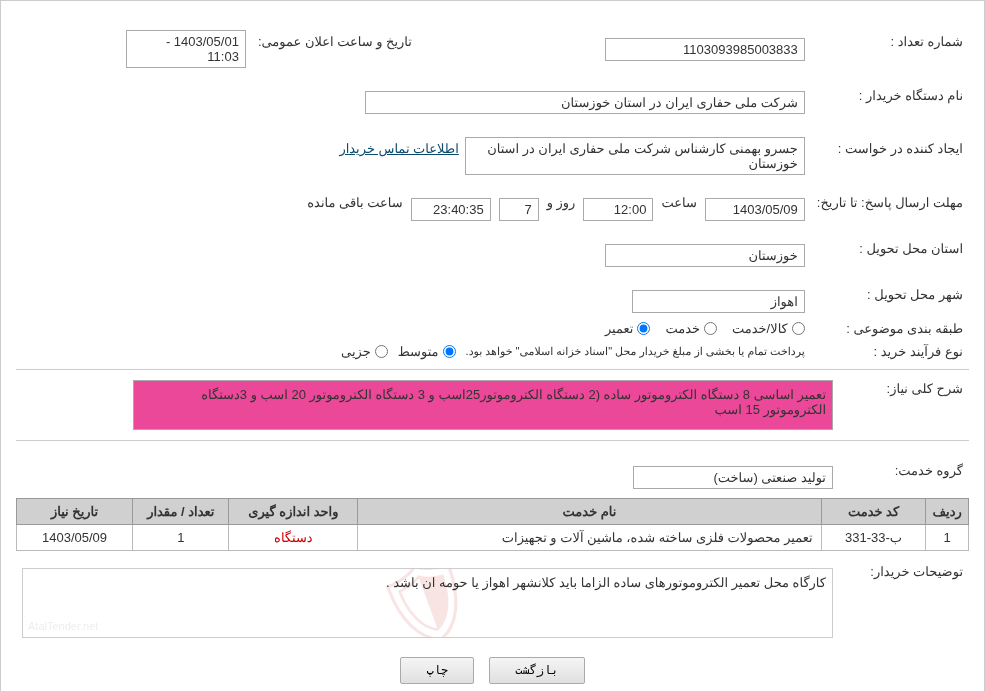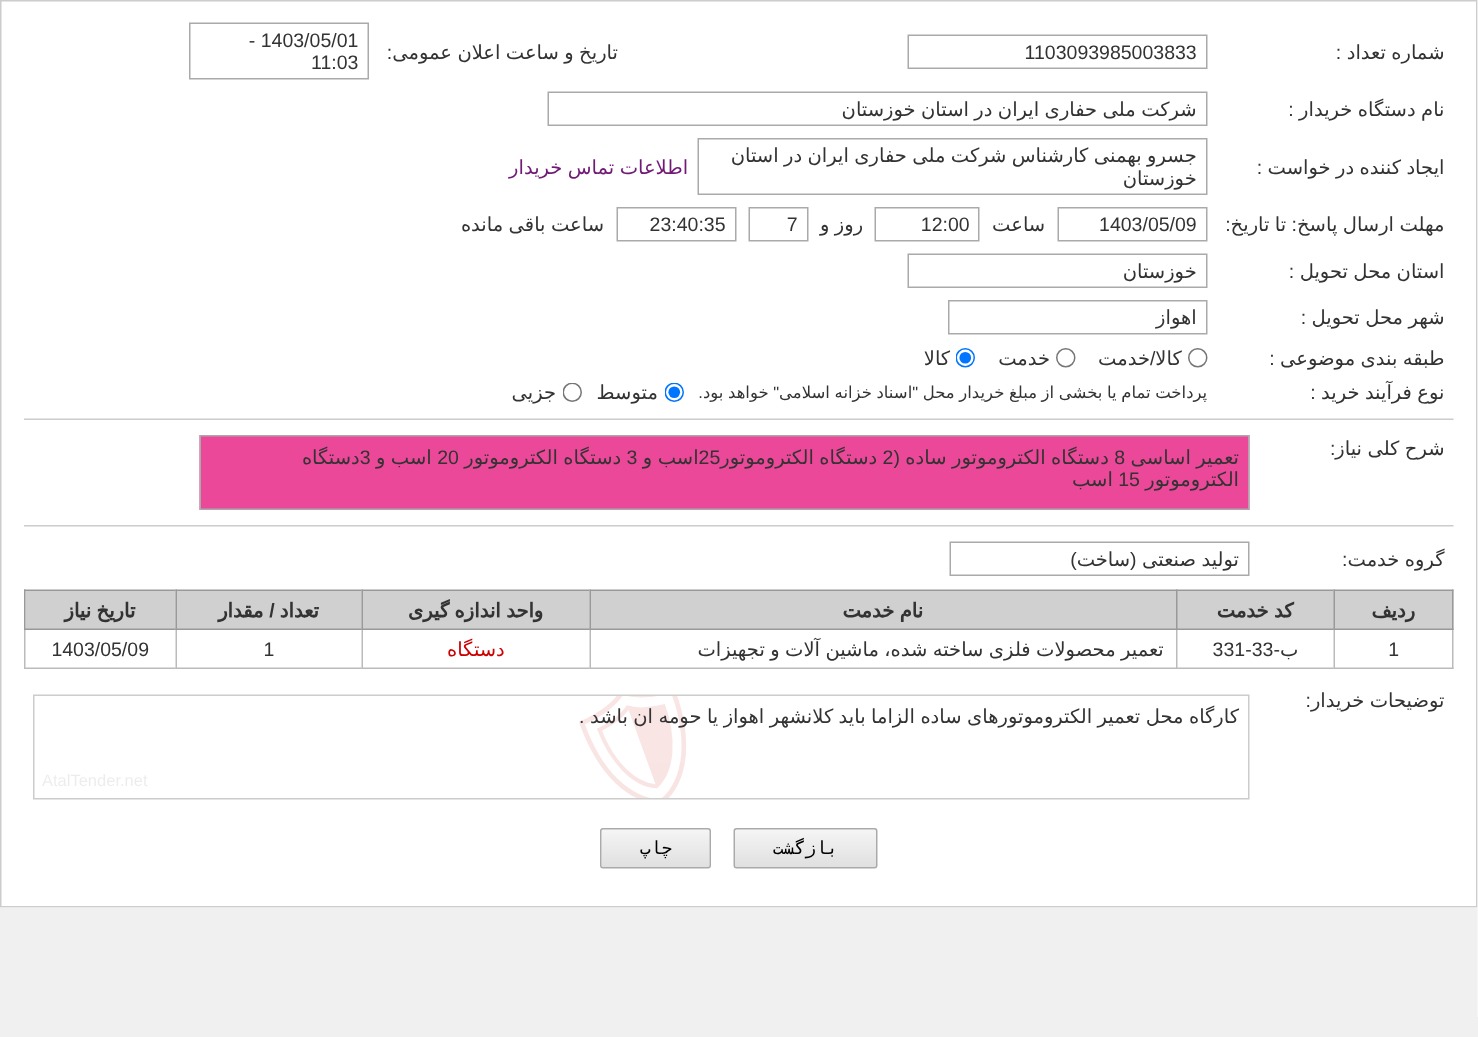--- a/index.html
+++ b/index.html
@@ -53,29 +53,31 @@
     }
     .value-cell {
       text-align: right;
     }
     .input-box {
       border: 1px solid #aaa;
       padding: 3px 6px;
       background: #fff;
       min-height: 22px;
       display: inline-block;
+      margin-top: 15px;
     }
     .input-medium {
       width: 200px;
     }
     .input-small {
       width: 120px;
     }
     .link-text {
-      color: #701a75;
+      color: #0c4a6e;
+      text-decoration: underline;
       cursor: pointer;
     }
     .row-flex {
       display: flex;
       align-items: center;
       gap: 6px;
       flex-wrap: nowrap;
     }
     .date-row {
       display: flex;
@@ -106,21 +108,21 @@
       font-size: 11px;
     }
     .data-table {
       width: 100%;
       border-collapse: collapse;
       margin-top: 5px;
     }
     .data-table th {
       background: #d0d0d0;
       border: 1px solid #999;
-      padding: 5px 18px;
+      padding: 5px 0;
       text-align: center;
       font-weight: bold;
     }
     .data-table td {
       border: 1px solid #bbb;
       padding: 5px 8px;
       text-align: center;
     }
     .data-table td.service-name {
       text-align: right;
@@ -231,21 +233,21 @@
             <div class="radio-item">
               <input type="radio" name="category" style=""> 
                   <span>کالا/خدمت</span>
             </div>
             <div class="radio-item">
               <input type="radio" name="category" style=""> 
                   <span>خدمت</span>
             </div>
             <div class="radio-item">
               <input type="radio" name="category" checked="" style=""> 
-                  <span>کالا</span>
+                  <span>تعمیر</span>
             </div>
           </div>
         </td>
       </tr>
 
       <tr>
         <td class="label-cell">نوع فرآیند خرید :</td>
         <td class="value-cell" colspan="3">
           <div class="process-row">
             <span class="process-note">پرداخت تمام یا بخشی از مبلغ خریدار محل "اسناد خزانه اسلامی" خواهد بود.</span>

